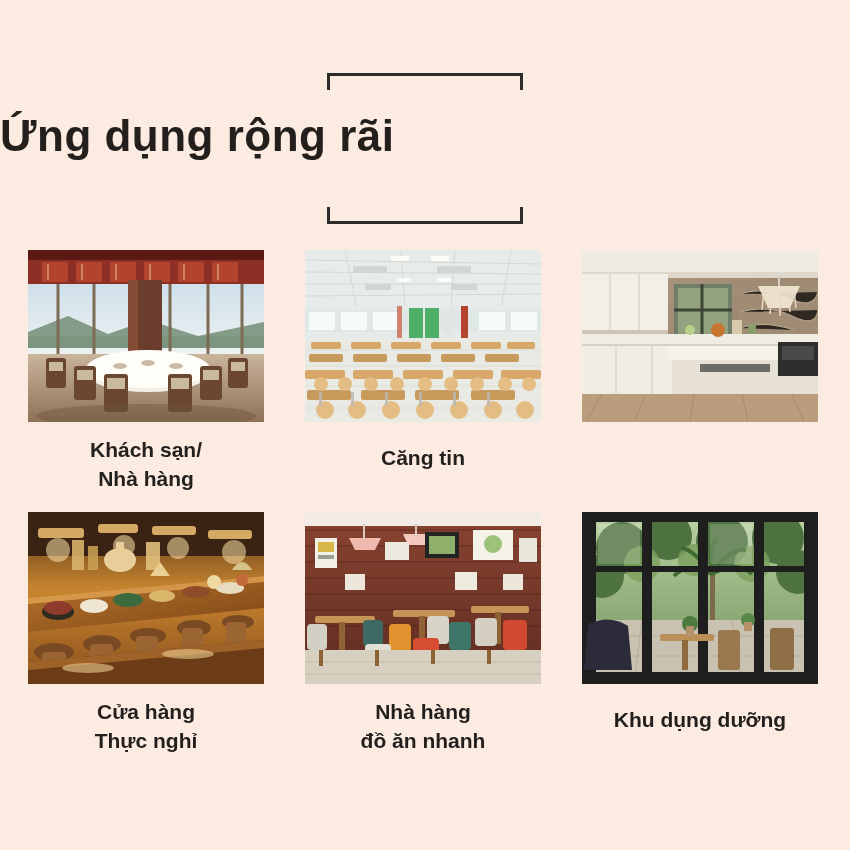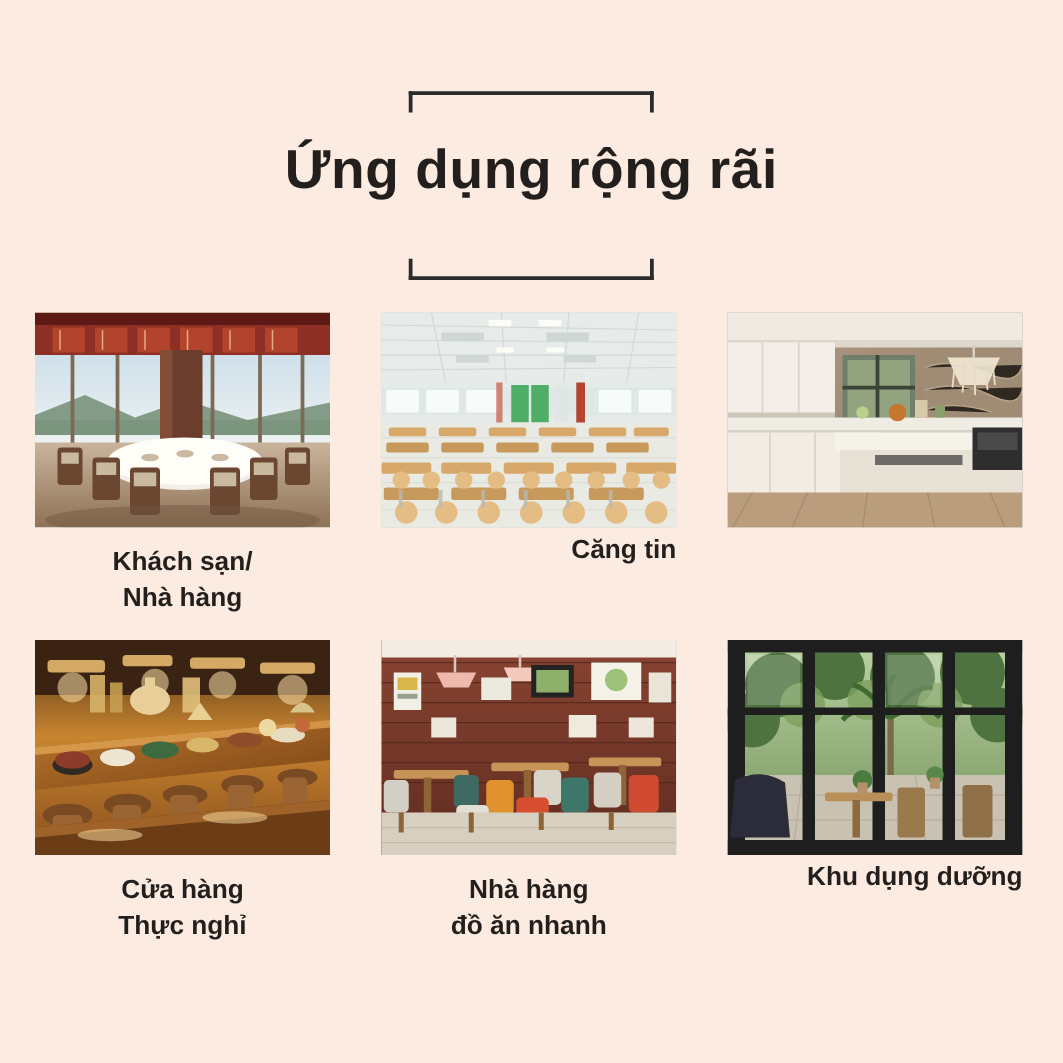--- a/index.html
+++ b/index.html
@@ -82,21 +82,20 @@
     right: 0;
     bottom: 0;
     width: 3px;
     height: 17px;
   }
   .headline {
     position: absolute;
     left: 0;
     top: 50px;
     width: 850px;
-    text-align: center;
     font-size: 44px;
     font-weight: bold;
     color: #231f1d;
     letter-spacing: 0.5px;
     line-height: 1.2;
   }
 
   
   .grid {
     position: absolute;
@@ -127,21 +126,21 @@
     margin-top: 14px;
     text-align: center;
     font-size: 21px;
     font-weight: bold;
     color: #231f1d;
     line-height: 1.38;
     white-space: pre-line;
   }
   
   .cap-shift-a { margin-top: 14px; }
-  .cap-shift-b { margin-top: 4px; text-align: right; }
+  .cap-shift-b { margin-top: 22px; }
   .cap-shift-c { margin-top: 26px; }
   .row2 .thumb { height: 172px; }
 </style>
 </head>
 <body>
 
 <div class="page">
 
   <div class="heading-wrap">
     <div class="bracket bracket-top">

